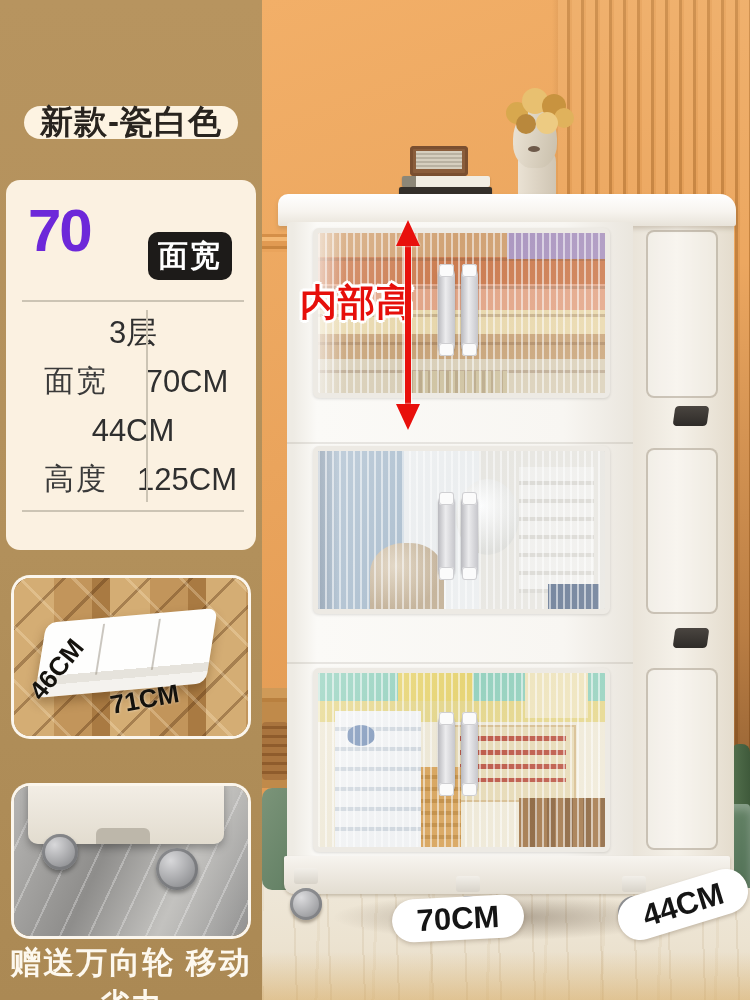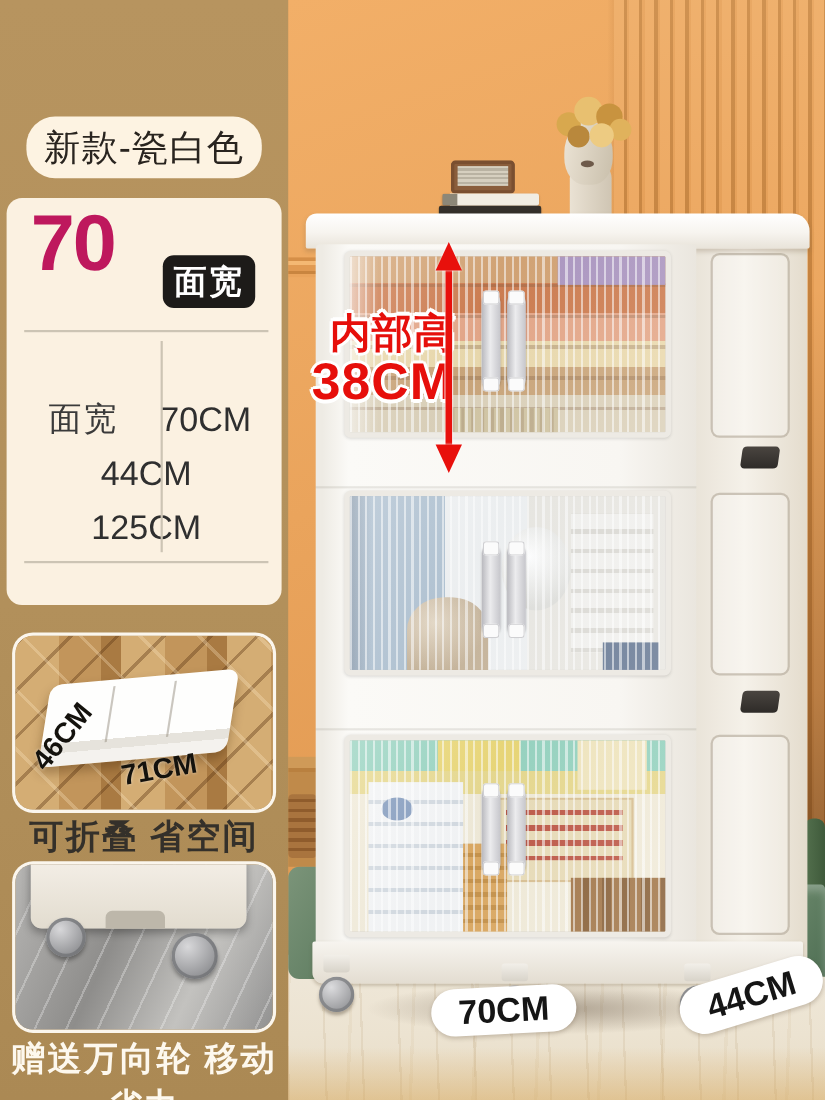--- a/index.html
+++ b/index.html
@@ -168,27 +168,27 @@
     display:flex; align-items:center; justify-content:center;
     box-shadow:0 2px 4px rgba(80,60,40,.25); }
   #pill70 { left:392px; top:897px; width:132px; height:43px; font-size:31px; transform:rotate(-3deg); }
   #pill44 { left:616px; top:882px; width:134px; height:45px; font-size:31px; transform:rotate(-17deg); }
 
   
   .left-col { left:0; top:0; width:262px; height:1000px;
     background:linear-gradient(180deg,#b7945f 0%,#b2905b 55%,#ab8954 100%); }
   .size-badge { position:absolute; left:0; top:14px; width:262px; text-align:center;
     color:#fff; font-size:63px; font-weight:900; letter-spacing:3px; }
-  .variant-pill { position:absolute; left:24px; top:106px; width:214px; height:56px;
+  .variant-pill { position:absolute; left:24px; top:106px; width:214px; height:33px;
     background:#fdf3e2; border-radius:26px; display:flex; align-items:center; justify-content:center;
-    color:#29241f; font-size:33px; font-weight:400; letter-spacing:1px; }
+    color:#29241f; font-size:33px; font-weight:700; letter-spacing:1px; }
   .spec-panel { position:absolute; left:6px; top:180px; width:250px; height:370px;
     background:#fbf1e1; border-radius:14px; }
-  .big-number { position:absolute; left:22px; top:0; font-size:72px; font-weight:800;
-    color:#be185d; letter-spacing:-2px; }
+  .big-number { position:absolute; left:22px; top:16px; font-size:60px; font-weight:800;
+    color:#6d28d9; letter-spacing:-2px; }
   .num-badge { position:absolute; left:142px; top:52px; width:84px; height:48px;
     background:#1d1b19; border-radius:10px; display:flex; align-items:center; justify-content:center;
     color:#fff; font-size:30px; font-weight:800; letter-spacing:2px; }
   .spec-table { position:absolute; left:16px; top:120px; width:222px;
     border-top:2px solid #ccc4b4; border-bottom:2px solid #ccc4b4; padding:6px 0; }
   .spec-row { display:flex; height:49px; align-items:center; }
   .spec-row .lab { width:108px; text-align:center; font-size:30px; color:#3a3a3a; letter-spacing:2px; }
   .spec-row .val { flex:1; text-align:center; font-size:31px; color:#2f2f2f; }
   .tbl-div { position:absolute; left:124px; top:8px; bottom:8px; width:2px; background:#ccc4b4; }
 
@@ -333,61 +333,61 @@
     <div class="mount"></div>
       <div class="wheel"></div>
     </div>
   <div class="abs caster" id="c3">
     <div class="mount"></div>
       <div class="wheel"></div>
     </div>
 
   <div class="abs annot">
     <div class="l1">内部高</div>
-    <div class="l2">38CM</div>
   </div>
   <div class="abs arrow-line"></div>
   <div class="abs tri tri-up"></div>
   <div class="abs tri tri-down"></div>
 
   <div class="abs pill" id="pill70">70CM</div>
   <div class="abs pill" id="pill44">44CM</div>
 
   <div class="abs left-col">
     <div class="variant-pill">新款-瓷白色</div>
 
     <div class="spec-panel">
       <div class="big-number">70</div>
       <div class="num-badge">面宽</div>
       <div class="spec-table">
         <div class="tbl-div"></div>
         <div class="spec-row">
+          <span class="val">3层</span>
         </div>
         <div class="spec-row">
           <span class="lab">面宽</span>
           <span class="val">70CM</span>
         </div>
         <div class="spec-row">
           <span class="val">44CM</span>
         </div>
         <div class="spec-row">
+          <span class="lab">高度</span>
           <span class="val">125CM</span>
         </div>
       </div>
     </div>
 
     <div class="photo" id="photo1">
       <div class="flat-box">
           <i class="fb-l1"></i>
           <i class="fb-l2"></i>
         </div>
       <div class="photo-lbl" id="lbl46">46CM</div>
       <div class="photo-lbl" id="lbl71">71CM</div>
     </div>
-    <div class="caption1">可折叠 省空间</div>
 
     <div class="photo" id="photo2">
       <div class="cab-bottom">
           <i></i>
         </div>
       <div class="pw" id="pw1"></div>
       <div class="pw" id="pw2"></div>
     </div>
     <div class="caption2">赠送万向轮 移动省力</div>
   </div>

